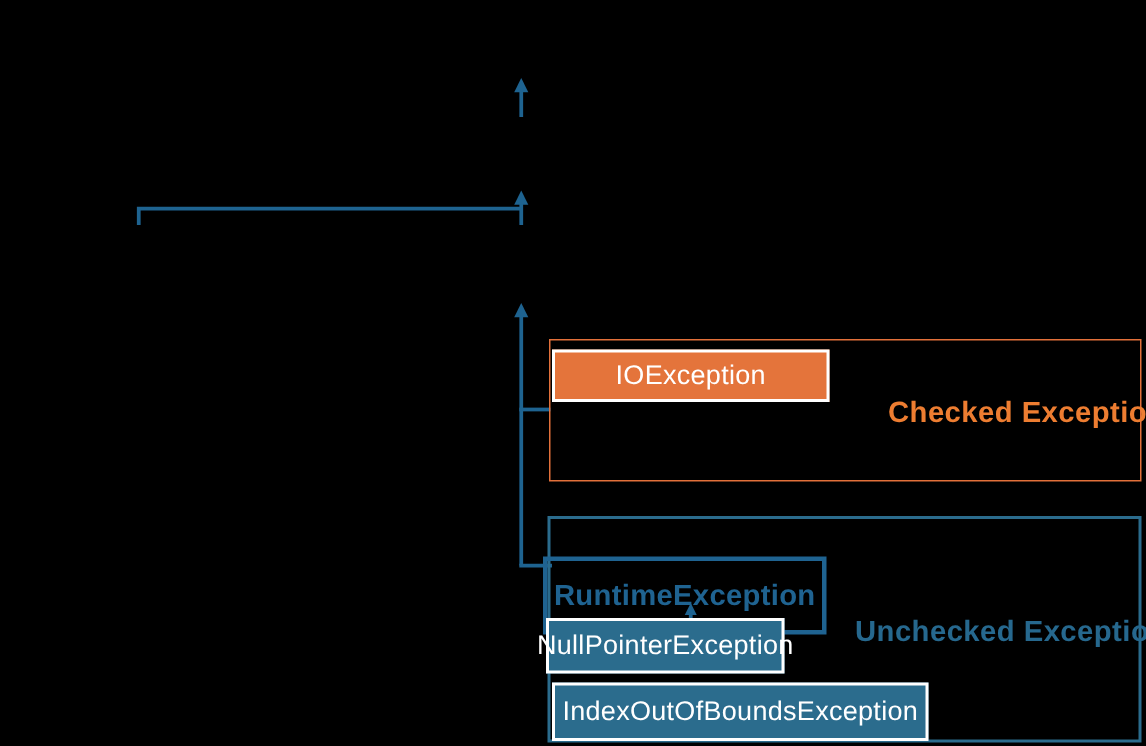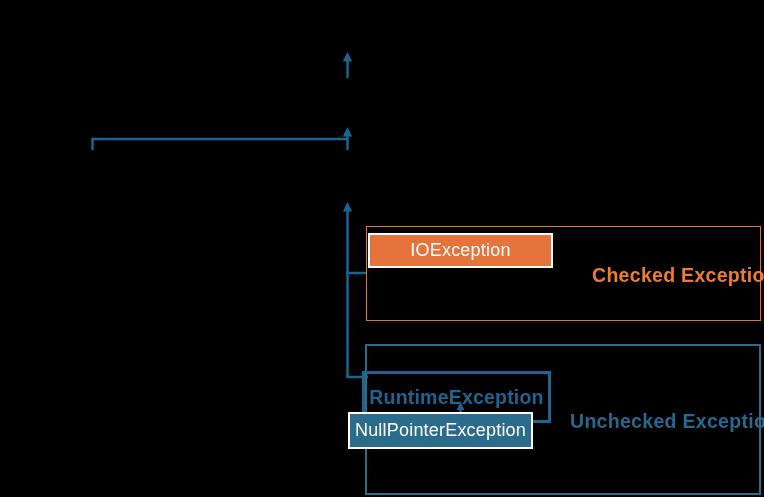--- a/index.html
+++ b/index.html
@@ -59,21 +59,21 @@
   .node.cnfe { left: 368px; top: 271px; width: 223px; height: 38px; }
   .node.rte {
     left: 362px; top: 350px; width: 189px; height: 52px;
     background: transparent;
     border: 3px solid #1F6391;
     color: #1F6391;
     font-weight: bold;
     font-size: 19.5px;
     margin-top: 21px;
   }
-  .node.npe   { left: 348px; top: 412px; width: 185px; height: 37px; }
+  .node.npe   { left: 364px; top: 412px; width: 159px; height: 37px; }
   .node.ioobe { left: 368px; top: 455px; width: 251px; height: 39px; }
   .group-label {
     position: absolute;
     font-weight: bold;
     font-size: 19.5px;
     white-space: nowrap;
     letter-spacing: 0.3px;
   }
   .group-label.checked-label {
     left: 592px; top: 264px;
@@ -109,15 +109,16 @@
 
   <div class="group checked">
   </div>
   <div class="node orange io">IOException</div>
   <div class="group-label checked-label">Checked Exception</div>
 
   <div class="group unchecked">
   </div>
   <div class="node rte">RuntimeException</div>
   <div class="node blue npe">NullPointerException</div>
+  <div class="node blue ioobe">IndexOutOfBoundsException</div>
   <div class="group-label unchecked-label">Unchecked Exception</div>
 
 </div>
 
 </body></html>

